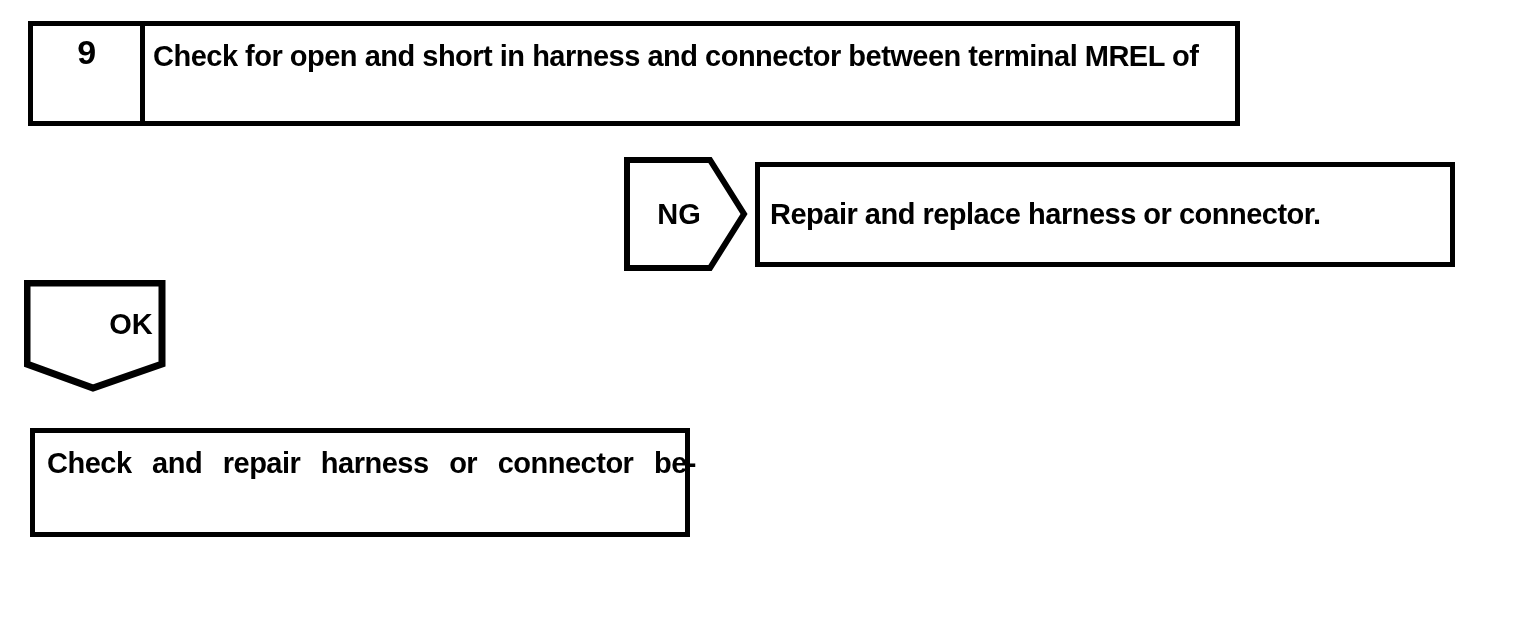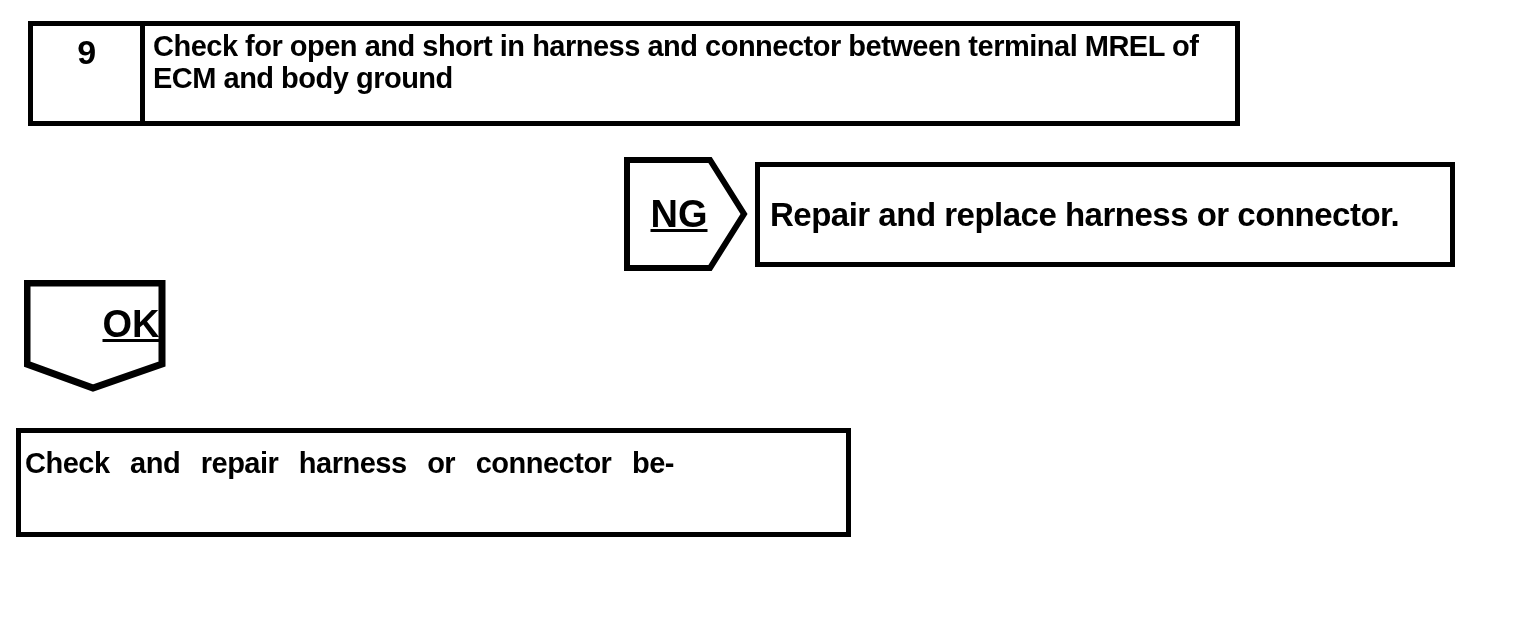--- a/index.html
+++ b/index.html
@@ -38,75 +38,73 @@
     border-right: 5px solid #000000;
     display: flex;
     justify-content: center;
     align-items: flex-start;
     padding-top: 8px;
     font-size: 34px;
     line-height: 36px;
   }
   .step-title {
     flex: 1;
-    padding: 4px 10px 0 8px;
+    padding: 14px 10px 0 8px;
     font-size: 29px;
     line-height: 32px;
   }
   .line { white-space: nowrap; }
   
   .connector { position: absolute; }
   .connector svg { display: block; }
   .connector-label {
     position: absolute;
     display: flex;
     align-items: center;
     justify-content: center;
-    font-size: 38px;
+    font-size: 29px;
     letter-spacing: 0px;
-    text-decoration: underline;
   }
   .ng-connector { left: 624px; top: 157px; }
   .ng-label-area { left: 624px; top: 157px; width: 110px; height: 114px; }
   .ok-connector { left: 24px; top: 280px; }
   .ok-label-area { left: 24px; top: 280px; width: 134px; height: 88px; margin-left: 40px; }
   
   .ng-result-box {
     left: 755px;
     top: 162px;
     width: 700px;
     height: 105px;
     display: flex;
     align-items: center;
     padding-left: 10px;
-    font-size: 33px;
+    font-size: 29px;
   }
   .ok-result-box {
-    left: 16px;
+    left: 30px;
     top: 428px;
-    width: 835px;
+    width: 660px;
     height: 109px;
-    padding: 14px 10px 0 4px;
+    padding: 14px 10px 0 12px;
     font-size: 29px;
     line-height: 32px;
   }
   .ok-result-box .justified { word-spacing: 13px; }
 </style>
 </head>
 <body>
 
 <div class="canvas">
 
   <div class="box step-box">
     <div class="step-number-cell">
       <span>9</span>
     </div>
     <div class="step-title">
       <div class="line">Check for open and short in harness and connector between terminal MREL of</div>
-      <div class="line">ECM and body ground</div>
     </div>
   </div>
 
   <div class="connector ng-connector">
     <svg width="126" height="114" viewBox="0 0 126 114">
       <polygon points="3,3 86,3 120,57 86,111 3,111" fill="#ffffff" stroke="#000000" stroke-width="6" stroke-linejoin="miter"></polygon>
     </svg>
   </div>
   <div class="connector-label ng-label-area">NG</div>
 

